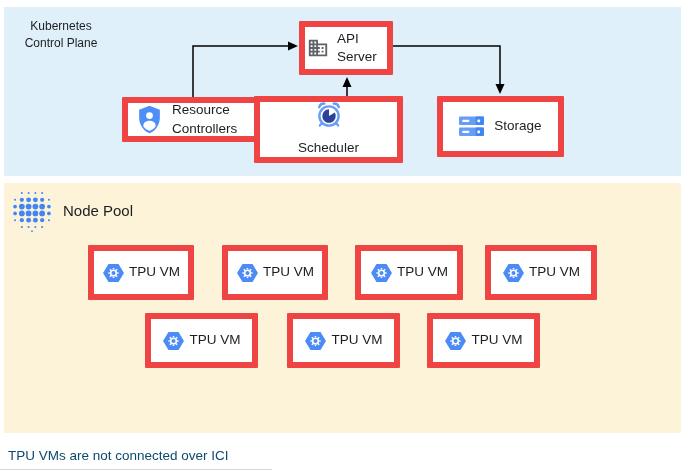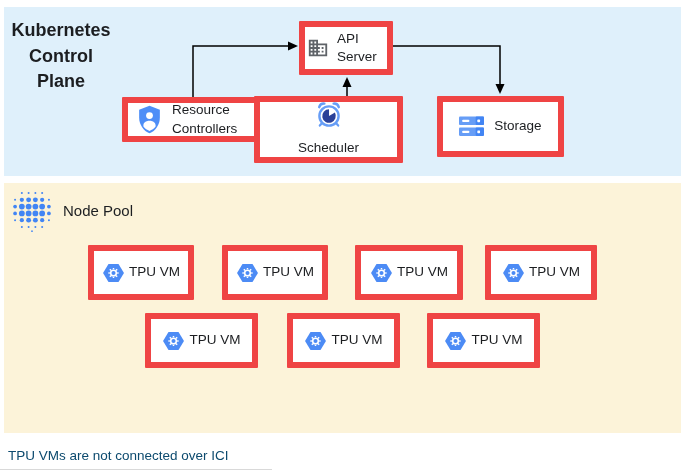--- a/index.html
+++ b/index.html
@@ -5,21 +5,21 @@
   html,body{margin:0;padding:0;background:#fff;}
   .canvas{
     position:relative;width:685px;height:475px;overflow:hidden;
     background:#fff;font-family:"Liberation Sans",sans-serif;color:#202124;
   }
   .region{position:absolute;}
   .region-control{left:4px;top:7px;width:677px;height:169px;background:#dff0fb;}
   .region-pool{left:4px;top:183px;width:677px;height:250px;background:#fcf3d9;}
   .region-title{
     position:absolute;left:10px;top:18px;width:102px;text-align:center;
-    font-size:18px;line-height:1.42;color:#1c1e21;font-weight:bold;
+    font-size:12px;line-height:1.42;color:#1c1e21;
   }
   .pool-header{position:absolute;left:10px;top:188px;display:flex;align-items:center;gap:9px;}
   .pool-header .label{font-size:15px;color:#1c1e21;}
   .node{
     position:absolute;background:#fff;border:6px solid #ef4444;box-sizing:border-box;
     display:flex;align-items:center;justify-content:center;gap:10px;
     font-size:13.5px;color:#1c1e21;border-radius:1px;
   }
   .node .lbl{line-height:1.35;}
   #api-server{left:299px;top:21px;width:94px;height:54px;gap:8px;}

